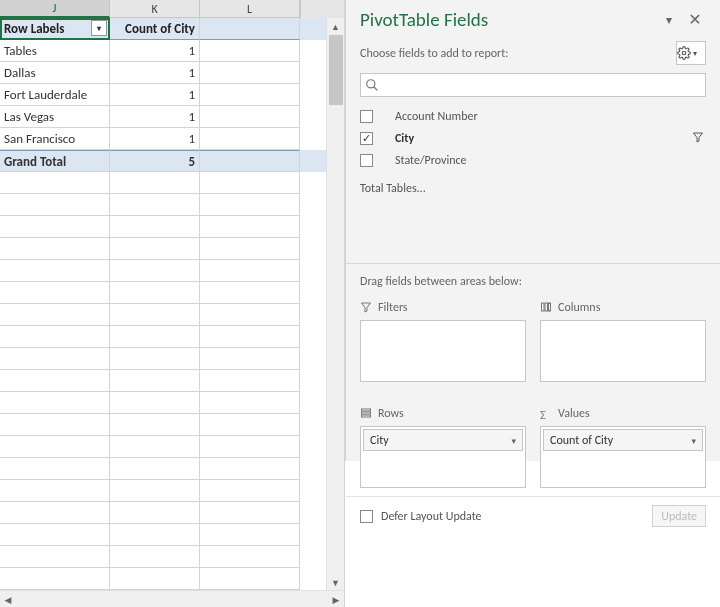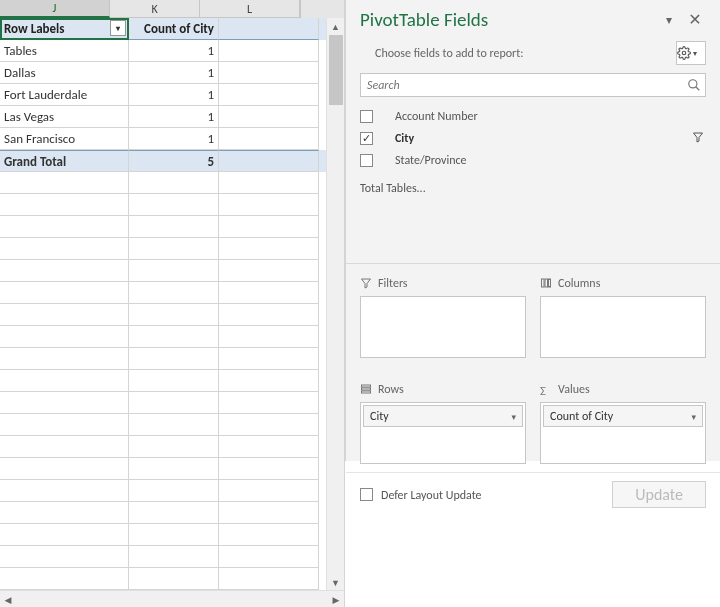--- a/index.html
+++ b/index.html
@@ -16,38 +16,38 @@
 .colh-sb { width: 18px; background: #e6e6e6; border-left: 1px solid #c6c6c6; }
 .grid-body { flex: 1; display: flex; }
 .grid-cells { flex: 1; }
 .scrollbar-v { width: 18px; background: #f0f0f0; border-left: 1px solid #e0e0e0; display: flex; flex-direction: column; align-items: center; }
 .scroll-up, .scroll-dn { width: 16px; height: 16px; display: flex; align-items: center; justify-content: center; font-size: 9px; color: #666; }
 .scroll-thumb { width: 14px; background: #c6c6c6; margin-top: 1px; }
 .scrollbar-h { height: 18px; background: #f0f0f0; border-top: 1px solid #e0e0e0; display: flex; align-items: center; }
 .scroll-lf, .scroll-rt { width: 16px; height: 16px; display: flex; align-items: center; justify-content: center; font-size: 9px; color: #666; }
 .row { display: flex; height: 22px; }
 .cell { border-right: 1px solid #d4d4d4; border-bottom: 1px solid #d4d4d4; padding: 0 4px; font-size: 13px; color: #333; display: flex; align-items: center; overflow: hidden; white-space: nowrap; }
-.cell-j { width: 129px; }
+.cell-j { width: 110px; }
 .cell-k { width: 90px; justify-content: flex-end; }
 .cell-l { width: 100px; }
 .pvt-hdr { background: #dce6f2; }
 .pvt-hdr .cell { font-weight: bold; color: #222; border-bottom: 1px solid #7f9db9; }
 .pvt-hdr .cell-j { position: relative; }
 .dd-btn { position: absolute; right: 2px; top: 2px; width: 16px; height: 16px; background: #fff; border: 1px solid #969696; display: flex; align-items: center; justify-content: center; font-size: 8px; color: #333; }
 .gt-row { background: #dce6f2; }
 .gt-row .cell { font-weight: bold; border-top: 1px solid #7f9db9; }
 .cell.sel { outline: 2px solid #217346; outline-offset: -2px; }
 
 
 .pane { flex: 1; height: 461px; background: #f3f3f3; border-left: 1px solid #d4d4d4; display: flex; flex-direction: column; font-size: 12px; color: #555; }
 .pane-header { display: flex; align-items: center; padding: 8px 14px 4px 14px; }
 .pane-title { color: #217346; font-size: 19px; font-weight: 400; flex: 1; }
 .hdr-btn { width: 22px; height: 22px; display: flex; align-items: center; justify-content: center; color: #666; margin-left: 4px; font-size: 12px; }
 .close-x { font-size: 16px; }
-.prompt { padding: 6px 14px 8px 29px; display: flex; align-items: center; }
+.prompt { padding: 6px 14px 8px 14px; display: flex; align-items: center; }
 .prompt span { flex: 1; color: #666; font-size: 12px; }
 .gear-box { width: 30px; height: 24px; border: 1px solid #c6c6c6; background: #fff; display: flex; align-items: center; justify-content: center; gap: 2px; }
 .gear-box svg { width: 14px; height: 14px; }
 .search-row { padding: 0 14px 8px 14px; }
 .search-box { display: flex; align-items: center; border: 1px solid #c6c6c6; background: #fff; height: 24px; }
 .search-box input { flex: 1; border: none; outline: none; padding: 0 6px; font-size: 12px; font-style: italic; color: #999; background: transparent; }
 .search-box .mag { width: 22px; display: flex; align-items: center; justify-content: center; }
 .field-list { padding: 0 14px; }
 .fld { display: flex; align-items: center; height: 22px; gap: 22px; }
 .chk { width: 13px; height: 13px; border: 1px solid #888; background: #fff; display: flex; align-items: center; justify-content: center; }
@@ -60,21 +60,21 @@
 .areas { padding: 10px 14px 8px 14px; border-top: 1px solid #d8d8d8; }
 .areas-prompt { color: #666; margin-bottom: 10px; }
 .areas-grid { display: grid; grid-template-columns: 1fr 1fr; grid-template-rows: auto auto; gap: 22px 14px; }
 .area-box { display: flex; flex-direction: column; }
 .area-hdr { display: flex; align-items: center; gap: 6px; color: #666; margin-bottom: 4px; height: 18px; }
 .area-hdr svg, .area-hdr .ic { width: 12px; height: 12px; }
 .area-well { border: 1px solid #c6c6c6; background: #fff; min-height: 62px; padding: 2px; }
 .drop-item { background: #f5f5f5; border: 1px solid #c6c6c6; height: 22px; display: flex; align-items: center; padding: 0 6px; font-size: 12px; color: #333; position: relative; }
 .drop-caret { position: absolute; right: 6px; font-size: 9px; color: #666; }
 .footer { display: flex; align-items: center; padding: 8px 14px 10px 14px; gap: 8px; border-top: 1px solid #e4e4e4; }
-.upd-btn { margin-left: auto; border: 1px solid #d0d0d0; background: #f6f6f6; color: #bbb; padding: 3px 22px; font-size: 16px; }
+.upd-btn { margin-left: auto; border: 1px solid #d0d0d0; background: #f6f6f6; color: #bbb; padding: 3px 8px; font-size: 12px; }
 </style>
 </head>
 <body>
 
 <div class="sheet-wrap">
   <div class="col-headers">
     <div class="colh colh-j active">J</div>
     <div class="colh colh-k">K</div>
     <div class="colh colh-l">L</div>
     <div class="colh-sb"></div>
@@ -241,21 +241,20 @@
     <div class="gear-box">
       <svg viewBox="0 0 24 24" fill="none" stroke="#555" stroke-width="2">
           <circle cx="12" cy="12" r="3"></circle>
           <path d="M19.4 15a1.7 1.7 0 0 0 .3 1.8l.1.1a2 2 0 1 1-2.8 2.8l-.1-.1a1.7 1.7 0 0 0-1.8-.3 1.7 1.7 0 0 0-1 1.5V21a2 2 0 1 1-4 0v-.1a1.7 1.7 0 0 0-1-1.5 1.7 1.7 0 0 0-1.8.3l-.1.1a2 2 0 1 1-2.8-2.8l.1-.1a1.7 1.7 0 0 0 .3-1.8 1.7 1.7 0 0 0-1.5-1H3a2 2 0 1 1 0-4h.1a1.7 1.7 0 0 0 1.5-1 1.7 1.7 0 0 0-.3-1.8l-.1-.1a2 2 0 1 1 2.8-2.8l.1.1a1.7 1.7 0 0 0 1.8.3h0a1.7 1.7 0 0 0 1-1.5V3a2 2 0 1 1 4 0v.1a1.7 1.7 0 0 0 1 1.5 1.7 1.7 0 0 0 1.8-.3l.1-.1a2 2 0 1 1 2.8 2.8l-.1.1a1.7 1.7 0 0 0-.3 1.8v0a1.7 1.7 0 0 0 1.5 1H21a2 2 0 1 1 0 4h-.1a1.7 1.7 0 0 0-1.5 1z"></path>
         </svg>
       <span style="font-size:8px;color:#555">▾</span>
     </div>
   </div>
   <div class="search-row">
     <div class="search-box">
-      <input placeholder="Search" style="">
       <span class="mag">
         <svg width="14" height="14" viewBox="0 0 24 24" fill="none" stroke="#777" stroke-width="2">
             <circle cx="10" cy="10" r="7"></circle>
             <line x1="21" y1="21" x2="15" y2="15"></line>
           </svg>
       </span>
     </div>
   </div>
   <div class="field-list">
     <div class="fld">
@@ -273,20 +272,21 @@
     </div>
     <div class="fld">
       <span class="chk"></span>
       <span class="fld-label">State/Province</span>
     </div>
   </div>
   <div class="more-tables">Total Tables...</div>
   <div class="field-space"></div>
 
   <div class="areas">
+    <div class="areas-prompt">Drag fields between areas below:</div>
     <div class="areas-grid">
       <div class="area-box">
         <div class="area-hdr">
           <svg class="ic" viewBox="0 0 24 24" fill="none" stroke="#777" stroke-width="2">
               <polygon points="3 4 21 4 14 13 14 20 10 22 10 13 3 4"></polygon>
             </svg>
           <span>Filters</span>
         </div>
         <div class="area-well"></div>
       </div>

